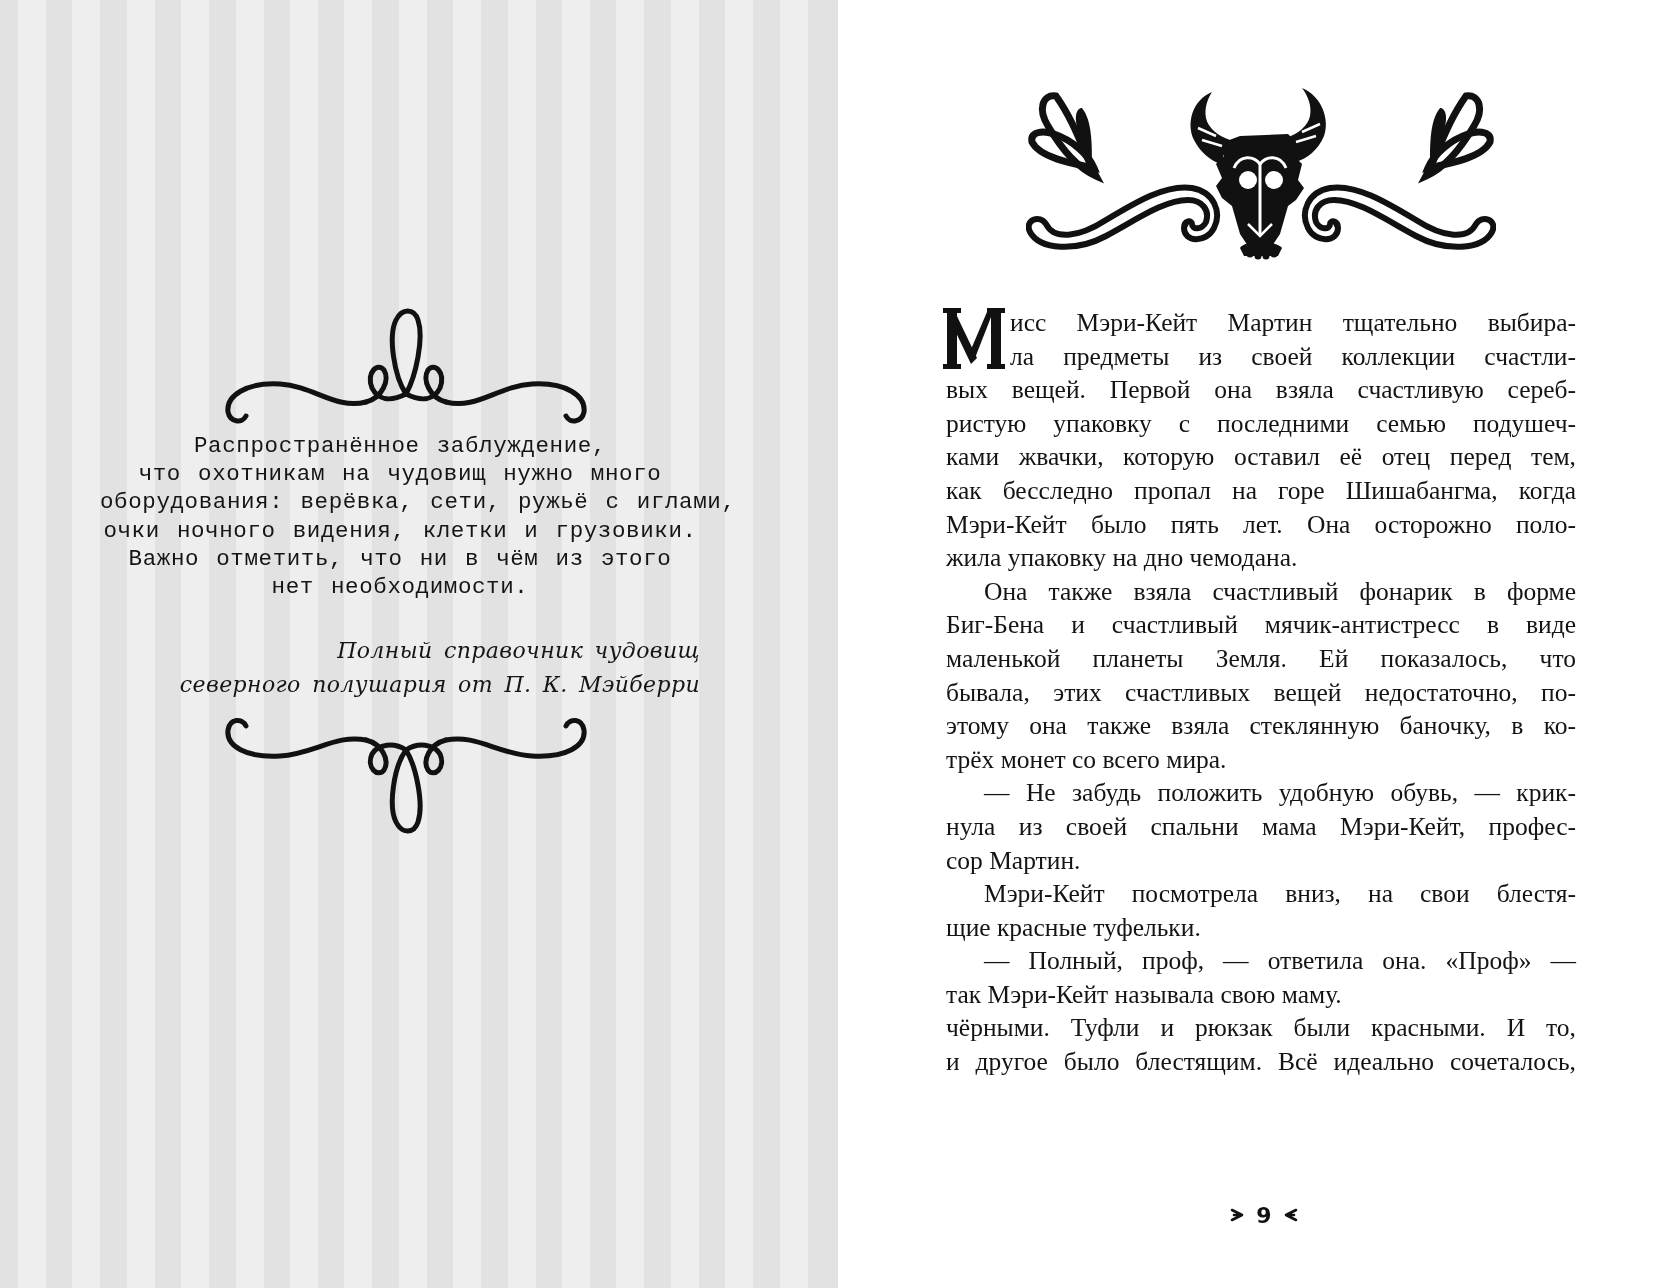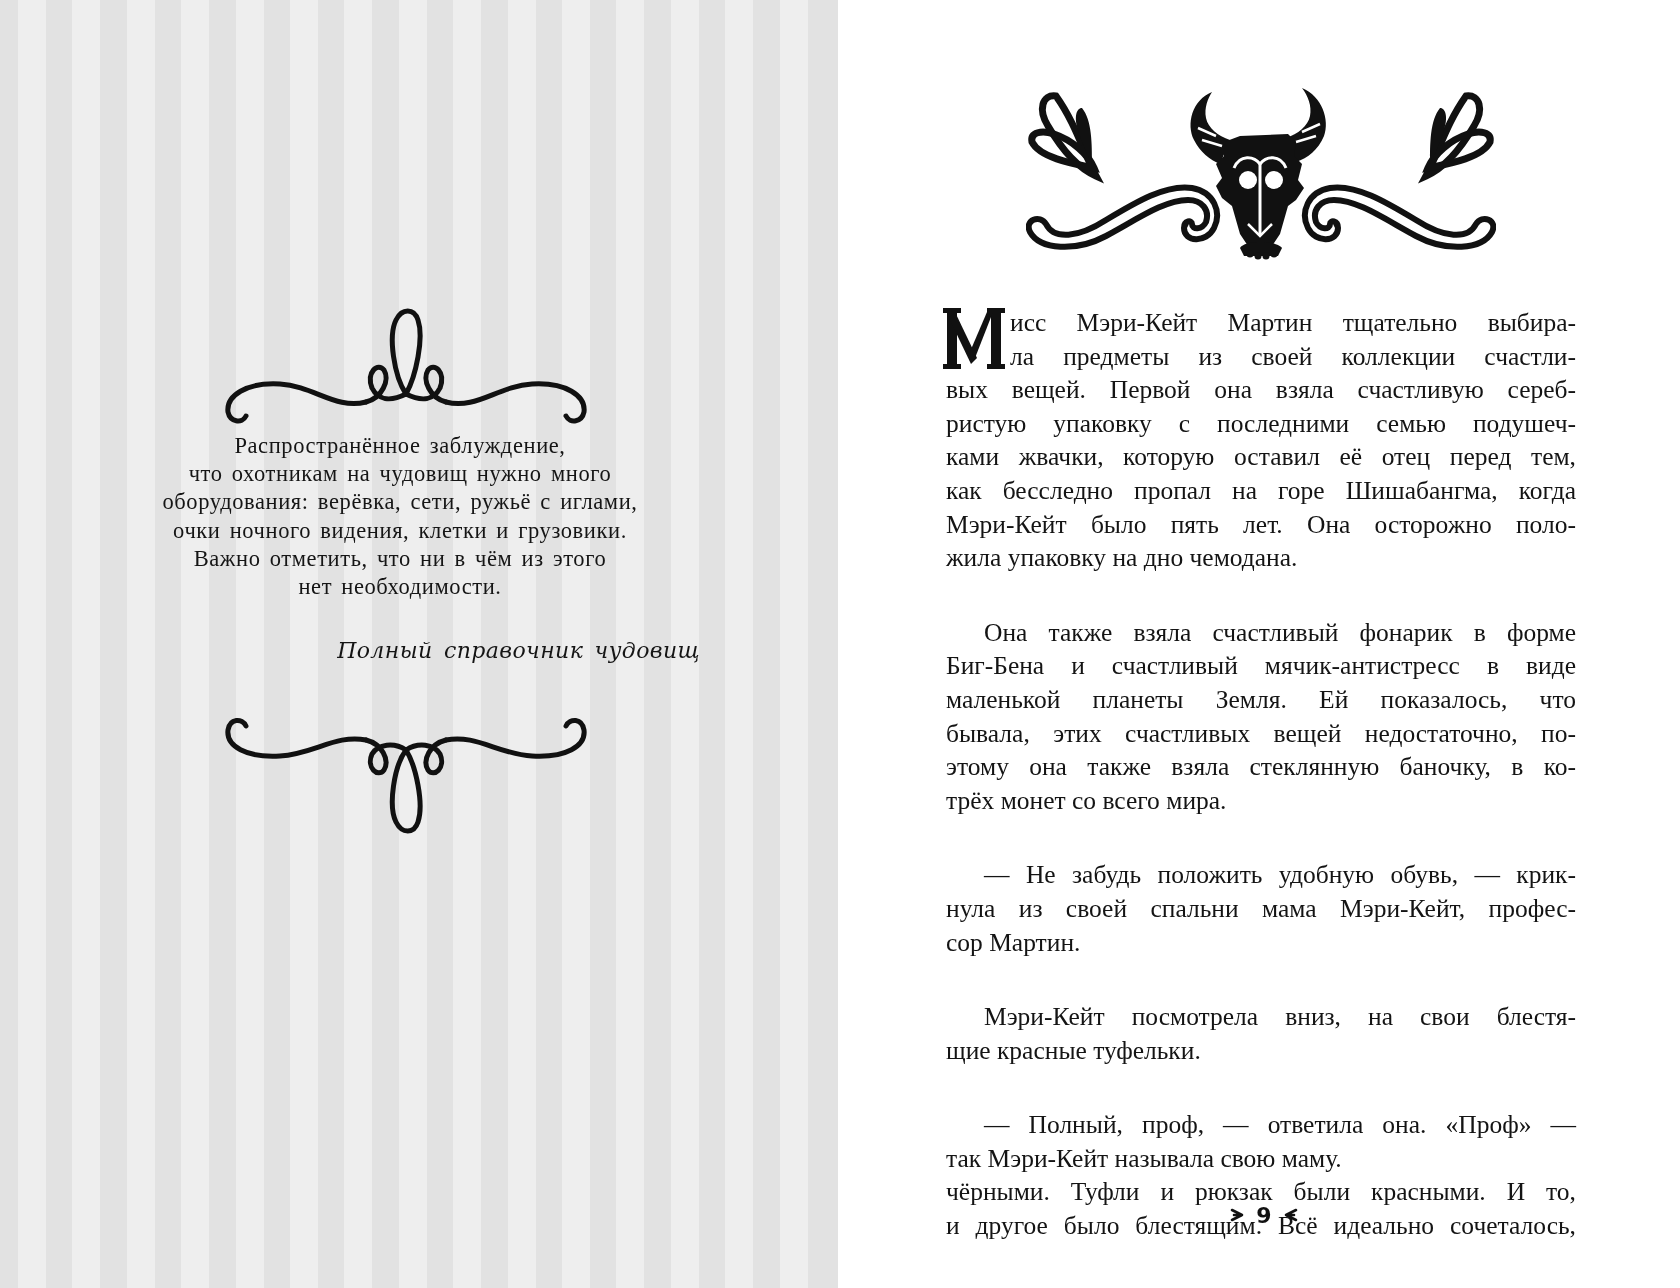--- a/index.html
+++ b/index.html
@@ -16,21 +16,21 @@
         #eeeeee 22px, #eeeeee 50px,
         #e2e2e2 50px, #e2e2e2 54.4px);
       background-position: -4px 0;
     }
     .flourish-top { position: absolute; left: 218px; top: 306px; width: 376px; height: 118px; }
     .flourish-bottom { position: absolute; left: 218px; top: 716px; width: 376px; height: 120px; }
 
     .epigraph {
       position: absolute; left: 100px; top: 432px; width: 600px;
       text-align: center;
-      font-family: Liberation Serif, serif;
+      font-family: Liberation Mono, monospace;
       font-size: 22.5px; line-height: 28.2px;
       letter-spacing: 0.6px; word-spacing: 3px;
       color: #151515;
     }
     .epigraph .line { display: block; white-space: nowrap; }
     .attribution {
       position: absolute; left: 100px; top: 634px; width: 600px;
       text-align: right;
       font-family: "DejaVu Serif", serif; font-style: italic;
       font-size: 22px; line-height: 34px; letter-spacing: 0.4px; word-spacing: 4px;
@@ -43,21 +43,21 @@
     .chapter-ornament { position: absolute; left: 188px; top: 84px; width: 470px; height: 178px; }
 
     .body-text {
       position: absolute; left: 108px; top: 306px; width: 630px;
       font-family: "Liberation Serif", serif;
       font-size: 25.5px; line-height: 33.6px;
       color: #141414; text-align: justify;
     }
     .body-text .ln { display: block; height: 33.6px; white-space: nowrap; text-align-last: justify; text-align: justify; }
     .body-text .ln.last { text-align-last: left; }
-    .body-text .ln.indent { padding-left: 38px; margin-top: 41px; }
+    .body-text .ln.indent { padding-left: 38px; }
     .body-text .ln.drop { padding-left: 64px; }
     .dropcap {
       position: absolute; left: -3px; top: 2px; width: 62px; height: 62px;
     }
 
     .folio {
       position: absolute; left: 386px; top: 1200px; width: 80px; height: 30px;
       display: flex; align-items: center; justify-content: center; gap: 10px;
     }
     .folio .num { font-family: "DejaVu Sans", sans-serif; font-weight: bold; font-size: 22px; color: #111; }
@@ -87,20 +87,21 @@
       <span class="line">Распространённое заблуждение,</span>
       <span class="line">что охотникам на чудовищ нужно много</span>
       <span class="line">оборудования: верёвка, сети, ружьё с иглами,</span>
       <span class="line">очки ночного видения, клетки и грузовики.</span>
       <span class="line">Важно отметить, что ни в чём из этого</span>
       <span class="line">нет необходимости.</span>
     </div>
 
     <div class="attribution">
       <span class="line">Полный справочник чудовищ</span>
+      <span class="line">северного полушария от П. К. Мэйберри</span>
     </div>
 
     <svg class="flourish-bottom" viewBox="0 0 376 120" fill="none" stroke="#111" stroke-width="5" stroke-linecap="round">
 
       <path d="M28 10 C24 2 12 2 10 14 C8 30 28 42 62 40 C96 38 118 18 148 24"></path>
 
       <path d="M348 10 C352 2 364 2 366 14 C368 30 348 42 314 40 C280 38 258 18 228 24"></path>
 
       <path d="M148 24 C164 28 172 44 166 54 C160 62 148 52 154 38 C160 28 176 26 188 34"></path>
 

